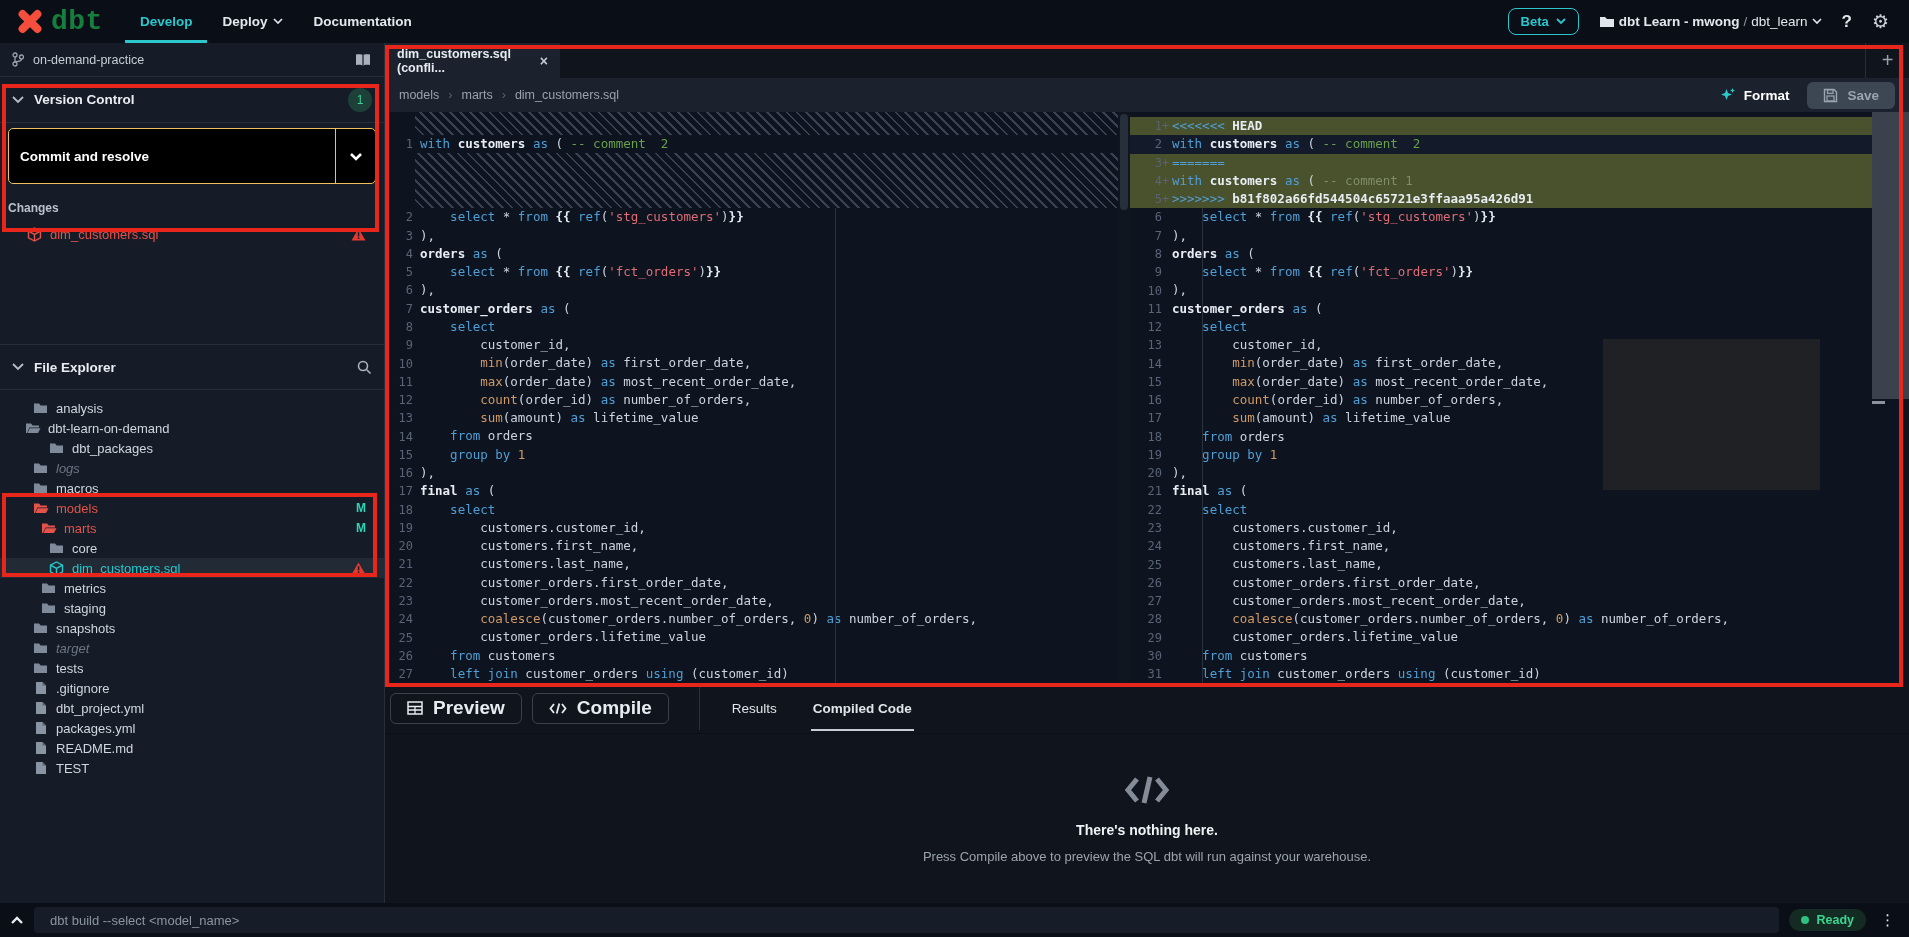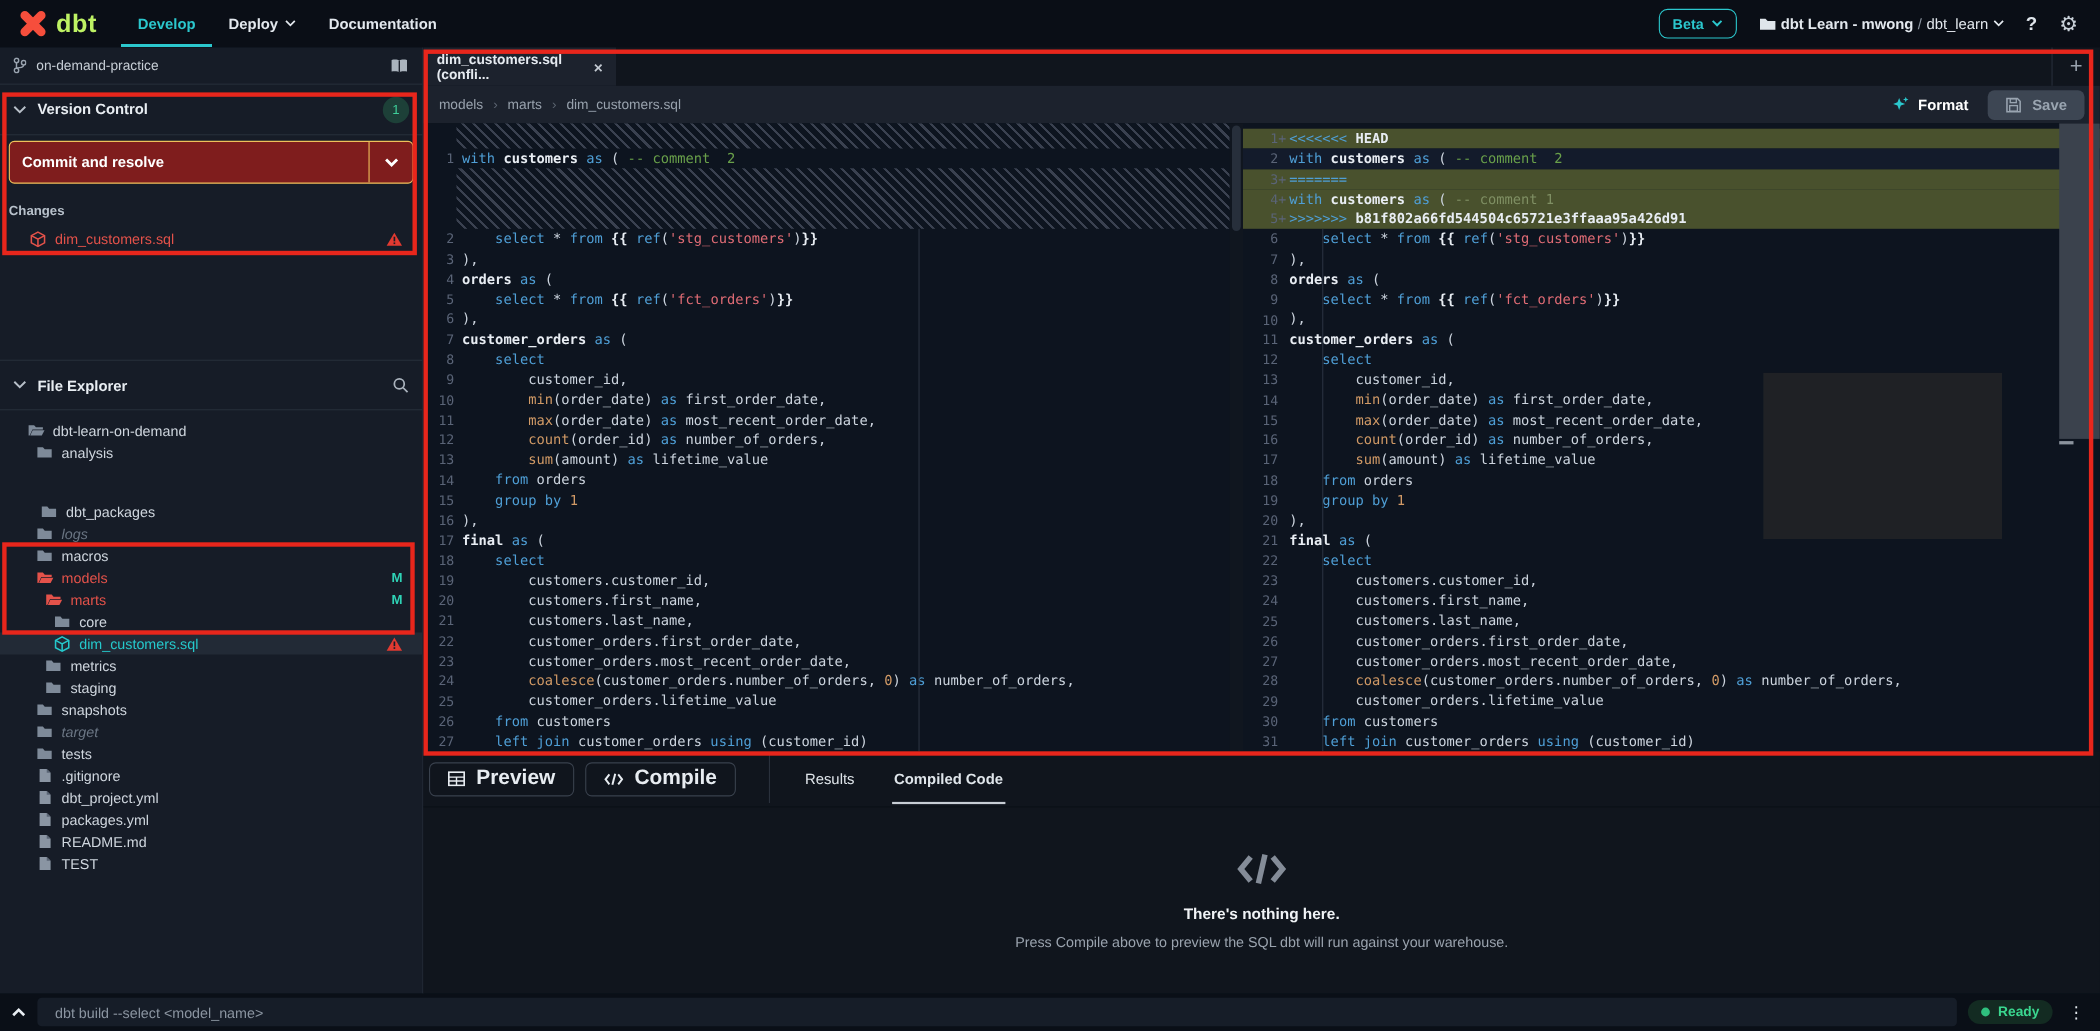--- a/index.html
+++ b/index.html
@@ -6,21 +6,21 @@
   html,body { width:1909px; height:937px; overflow:hidden; background:#0d141f;
     font-family:"Liberation Sans", sans-serif; color:#cfd6de; }
 
   
   .navbar { height:43px; background:#0a0e16; display:flex; align-items:stretch; position:relative; z-index:10; }
   .logo-wrap { display:flex; align-items:center; gap:8px; padding:0 22px 0 16px; }
   .logo-x { width:27px; height:27px; position:relative; }
   .logo-x span { position:absolute; left:10px; top:-1px; width:8px; height:29px; background:#f64e3c; border-radius:4px; }
   .logo-x span:first-child { transform:rotate(45deg); }
   .logo-x span:last-child  { transform:rotate(-45deg); }
-  .logo-text { font-size:23px; font-weight:bold; color:#bef264; letter-spacing:.5px; }
+  .logo-text { font-size:28px; font-weight:bold; color:#15803d; letter-spacing:.5px;font-family:Liberation Mono, monospace; }
   .nav-items { display:flex; align-items:stretch; }
   .nav-item { display:flex; align-items:center; gap:6px; padding:0 15px; font-size:13.5px; font-weight:bold; color:#e3e8ee; cursor:pointer; }
   .nav-item.active { color:#2bc7cd; box-shadow:inset 0 -3px 0 #2bc7cd; }
   .nav-right { margin-left:auto; display:flex; align-items:center; gap:20px; padding-right:20px; }
   .beta-pill { border:1.5px solid #2bc7cd; color:#2bc7cd; font-weight:bold; font-size:13px;
     border-radius:8px; padding:5px 12px; display:flex; align-items:center; gap:7px; }
   .proj-group { display:flex; align-items:center; gap:4px; font-size:13.5px; color:#e3e8ee; }
   .proj-name { font-weight:bold; }
   .proj-sep { color:#8d96a2; }
   .help-q { font-size:17px; font-weight:bold; color:#dfe5eb; }
@@ -33,21 +33,21 @@
   .sidebar { width:385px; background:#161c27; border-right:1px solid #262e3a; position:relative; }
   .main { flex:1; display:flex; flex-direction:column; position:relative; background:#10151d; }
 
   
   .branch-row { height:34px; display:flex; align-items:center; gap:9px; padding:0 12px; border-bottom:1px solid #262e3a; color:#c6cdd5; font-size:12.5px; }
   .branch-row .spacer { flex:1; }
   .sec-header { height:46px; display:flex; align-items:center; gap:10px; padding:0 12px; border-bottom:1px solid #262e3a; }
   .sec-title { font-size:13.5px; font-weight:bold; color:#e8edf2; }
   .vc-badge { margin-left:auto; width:24px; height:24px; border-radius:50%; background:#1d4038; color:#3ecf9a;
     font-size:12px; display:flex; align-items:center; justify-content:center; }
-  .commit-row { margin:5px 8px 0 8px; height:39px; display:flex; border:1.5px solid #efc05b; border-radius:5px; overflow:hidden; background:#7f1d1d; cursor:pointer;justify-content:space-between; }
+  .commit-row { margin:5px 8px 0 8px; height:56px; display:flex; border:1.5px solid #efc05b; border-radius:5px; overflow:hidden; background:#000000; cursor:pointer;justify-content:space-between; }
   .commit-main { flex:1; display:flex; align-items:center; padding-left:11px; color:#fff; font-weight:bold; font-size:13.5px; }
   .commit-caret { width:40px; border-left:1px solid #efc05b; display:flex; align-items:center; justify-content:center; color:#fff; }
   .changes-label { margin:17px 0 0 8px; font-size:12px; font-weight:bold; color:#b9c2cc; }
   .change-row { margin-top:9px; height:20px; display:flex; align-items:center; gap:7px; padding:0 18px 0 26px; color:#e4524a; font-size:13px; cursor:pointer; }
   .change-row .spacer { flex:1; }
   .fe-header { margin-top:100px; border-top:1px solid #262e3a; }
   .fe-search { margin-left:auto; color:#aab3bd; }
   .tree { margin-top:8px; }
   .tree-row { height:20px; display:flex; align-items:center; gap:7px; font-size:13px; color:#cfd6de; padding-right:18px; cursor:pointer; }
   .tree-row .spacer { flex:1; }
@@ -250,40 +250,40 @@
       <span class="sec-title">File Explorer</span>
       <span class="fe-search">
           <svg class="ic" width="15" height="15" viewBox="0 0 15 15" fill="none" xmlns="http://www.w3.org/2000/svg">
             <circle cx="6" cy="6" r="4.5" stroke="#aab3bd" stroke-width="1.6"></circle>
             <path d="M9.5 9.5 L13.5 13.5" stroke="#aab3bd" stroke-width="1.6"></path>
           </svg>
         </span>
     </div>
 
     <div class="tree" id="file-tree">
+        <div class="tree-row" style="padding-left: 32px;">
+          <span class="ticon">
+            <svg class="ic" width="15" height="12" viewBox="0 0 15 12" fill="none" xmlns="http://www.w3.org/2000/svg">
+              <path d="M1 1.5h5l1.7 2H14v7.5H1z" fill="currentColor"></path>
+            </svg>
+          </span>
+          <span>analysis</span>
+          <span class="spacer"></span>
+        </div>
         <div class="tree-row" style="padding-left: 24px;">
           <span class="ticon">
             <svg class="ic" width="16" height="12" viewBox="0 0 16 12" fill="none" xmlns="http://www.w3.org/2000/svg">
               <path d="M1 1.5h5l1.7 2H14v2H4.5L2 11H1z" fill="currentColor"></path>
               <path d="M4.7 6.2h10.8L13 11H2.5z" fill="currentColor"></path>
             </svg>
           </span>
           <span>dbt-learn-on-demand</span>
           <span class="spacer"></span>
         </div>
-        <div class="tree-row" style="padding-left: 32px;">
-          <span class="ticon">
-            <svg class="ic" width="15" height="12" viewBox="0 0 15 12" fill="none" xmlns="http://www.w3.org/2000/svg">
-              <path d="M1 1.5h5l1.7 2H14v7.5H1z" fill="currentColor"></path>
-            </svg>
-          </span>
-          <span>analysis</span>
-          <span class="spacer"></span>
-        </div>
-        <div class="tree-row" style="padding-left: 36px; margin-top: 34px;">
+        <div class="tree-row" style="padding-left: 48px;">
           <span class="ticon">
             <svg class="ic" width="15" height="12" viewBox="0 0 15 12" fill="none" xmlns="http://www.w3.org/2000/svg">
               <path d="M1 1.5h5l1.7 2H14v7.5H1z" fill="currentColor"></path>
             </svg>
           </span>
           <span>dbt_packages</span>
           <span class="spacer"></span>
         </div>
         <div class="tree-row dim" style="padding-left: 32px;">
           <span class="ticon">

